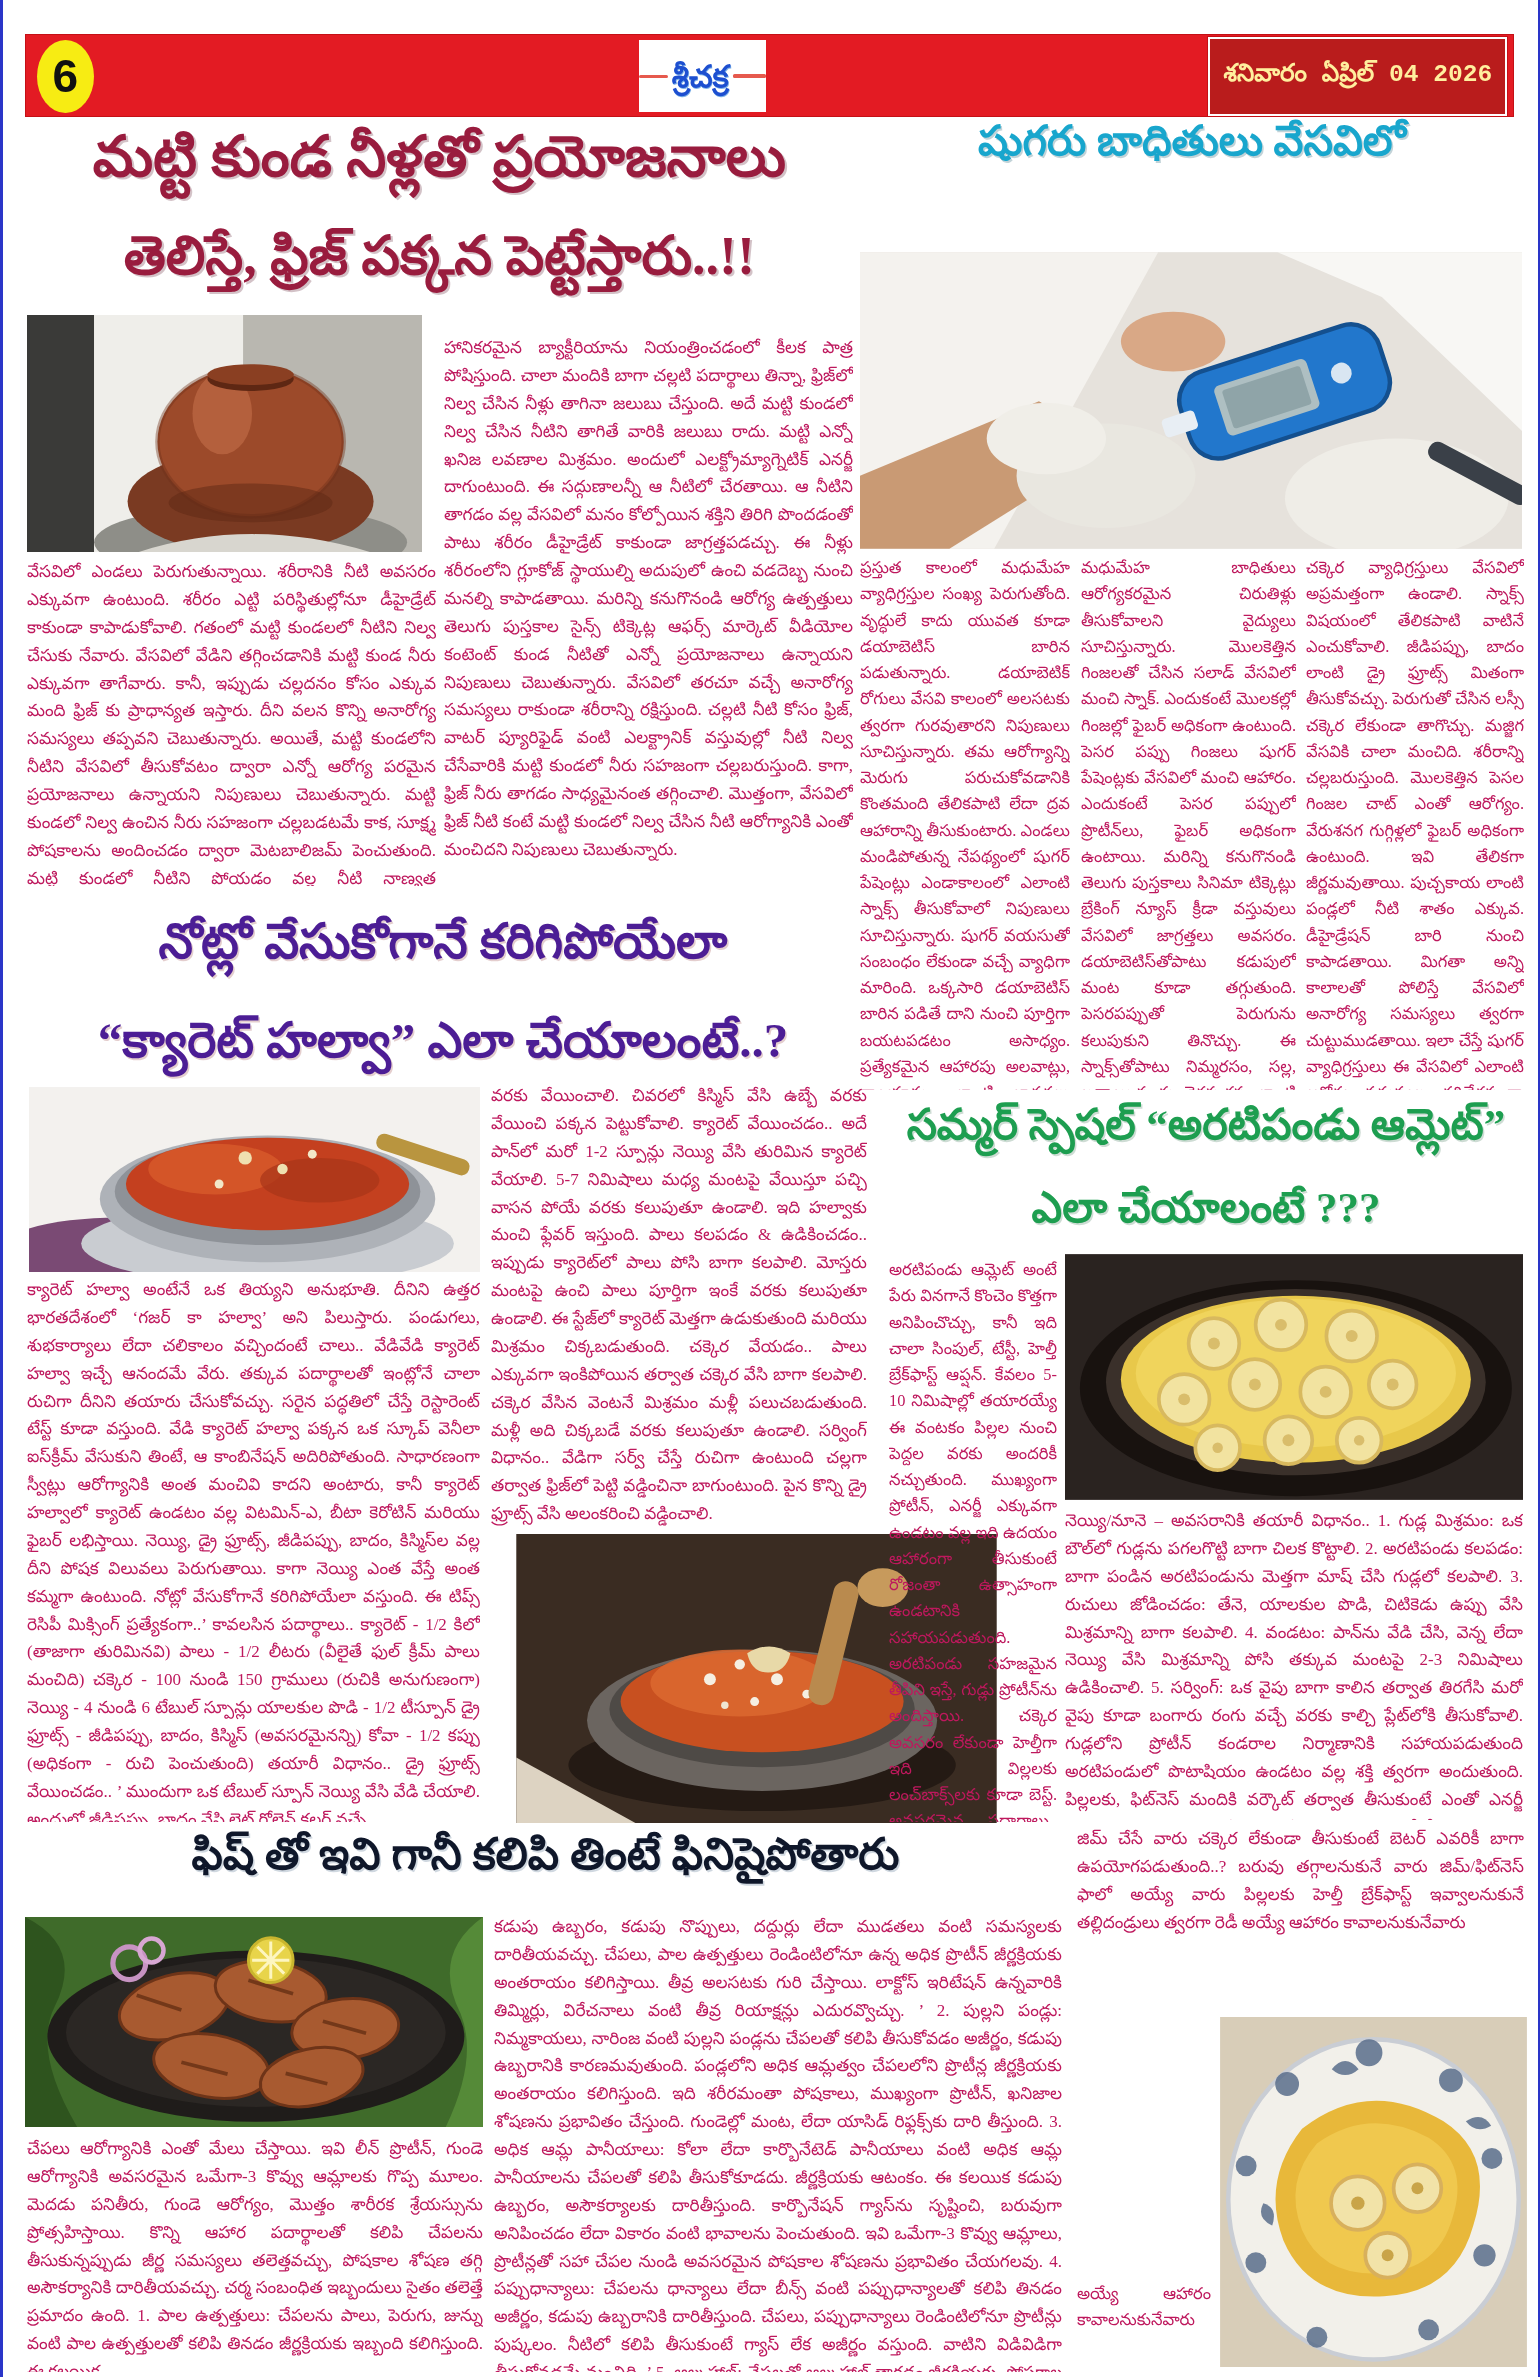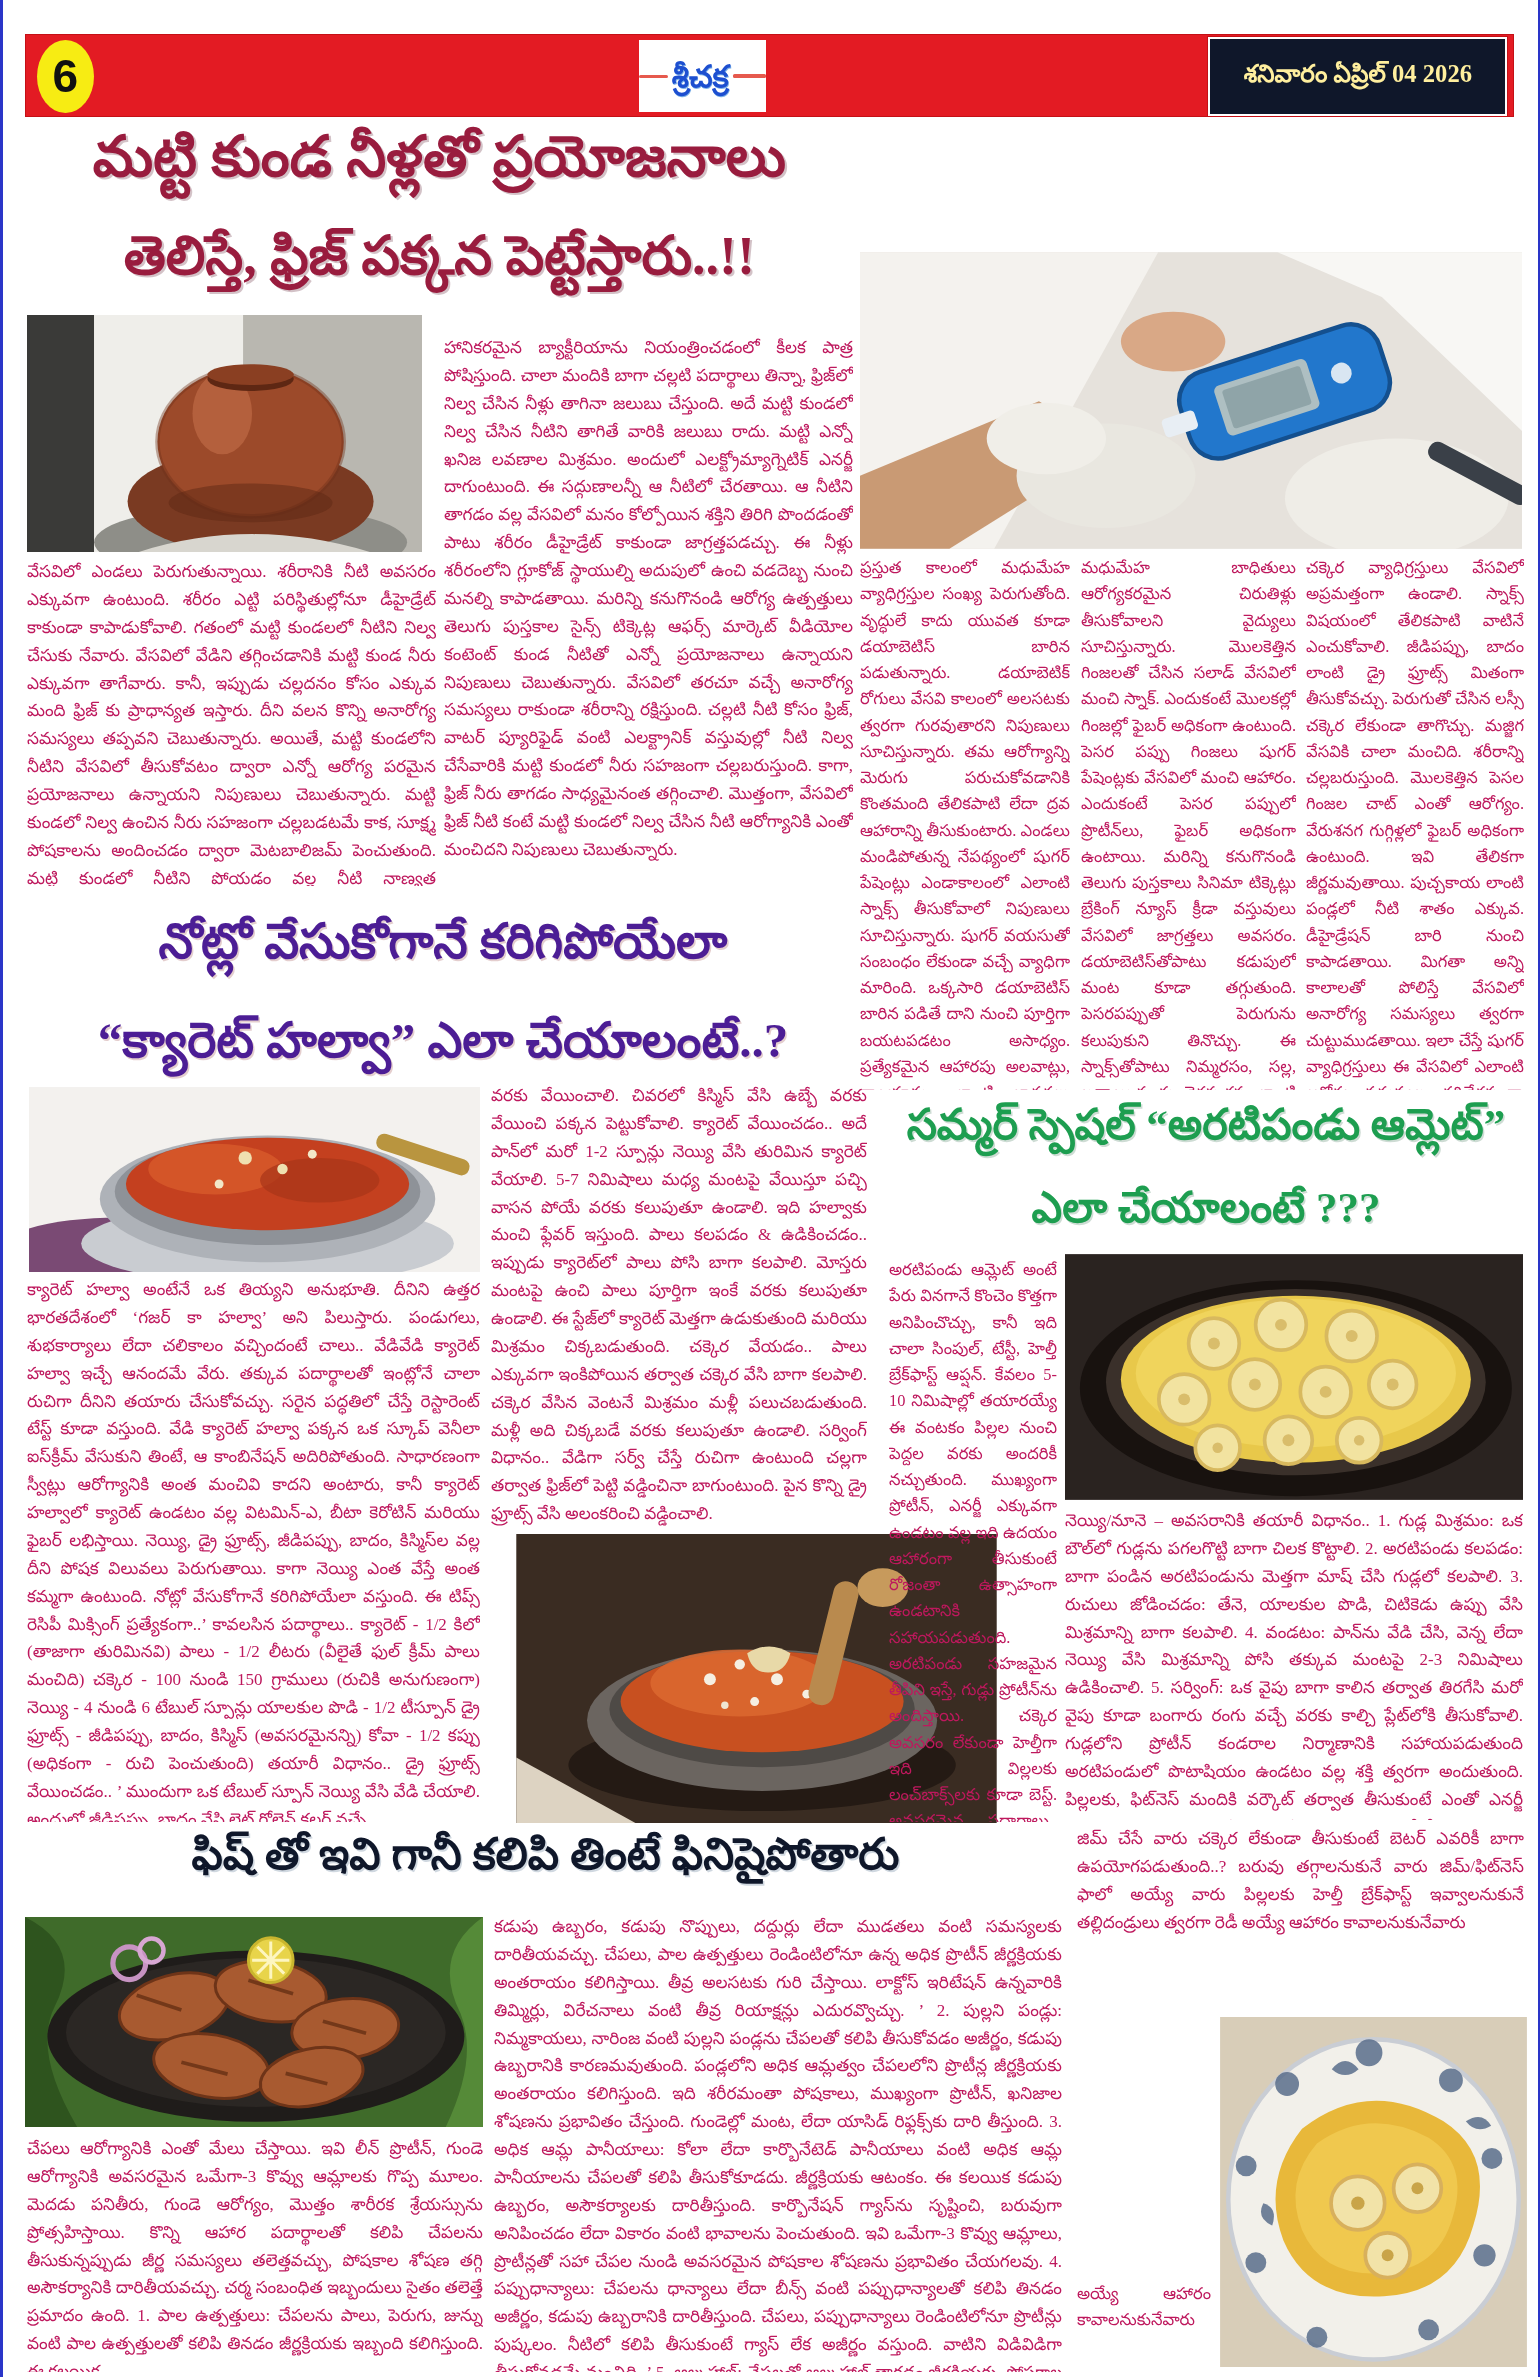--- a/index.html
+++ b/index.html
@@ -9,22 +9,22 @@
     border-left:3.7px solid #2a35c8;border-right:3.7px solid #2a35c8;box-sizing:border-box;
   }
   .abs{position:absolute;}
   
   .masthead-bar{background:#e31b23;border:1.5px solid #c41016;box-sizing:border-box;}
   .pagenum{background:#f7ec13;color:#111;border-radius:50%;display:flex;align-items:center;justify-content:center;
     font-weight:bold;font-size:46px;font-family:"Liberation Sans",sans-serif;}
   .logo-box{background:#ffffff;display:flex;flex-direction:row;align-items:center;justify-content:center;gap:4px;}
   .logo-te{color:#1d4fd0;font-weight:bold;font-size:31px;line-height:1;text-shadow:0.7px 0.7px 0 #7fb3e8;}
   .logo-line{width:89px;height:4.5px;background:#e03020;opacity:.8;border-radius:1.5px;}
-  .date-box{background:#0f172a;border:2.2px solid #ffffff;outline:1.5px solid #c41016;display:flex;align-items:center;justify-content:center;
-    color:#ffef9e;font-weight:bold;font-size:24.6px;font-family:Liberation Serif, serif;}
+  .date-box{background:#b91c1c;border:2.2px solid #ffffff;outline:1.5px solid #c41016;display:flex;align-items:center;justify-content:center;
+    color:#ffef9e;font-weight:bold;font-size:24.6px;font-family:Liberation Mono, monospace;}
   
   .hl{font-weight:bold;text-align:center;white-space:nowrap;line-height:1.05;}
   .hl-maroon{color:#991c3e;font-size:57px;text-shadow:2.2px 2.2px 0 rgba(80,10,30,.25);}
   .hl-cyan{color:#18a6cd;font-size:42px;text-shadow:1.5px 1.5px 0 rgba(10,80,100,.25);}
   .hl-red{color:#4c1d95;font-size:49px;text-shadow:1.5px 1.5px 0 rgba(120,10,10,.2);}
   .hl-green{color:#1d9e50;font-size:43px;text-shadow:1.5px 1.5px 0 rgba(10,80,40,.2);}
   .hl-blue{color:#0f172a;font-size:44px;text-shadow:1.5px 1.5px 0 rgba(20,60,100,.2);}
   
   .txt{font-size:17px;line-height:1.64;color:#be185d;text-align:justify;overflow:hidden;}
   .txt-sm{font-size:16.4px;line-height:1.6;}
@@ -67,20 +67,21 @@
       <ellipse cx="300" cy="86" rx="58" ry="16" fill="#5e2713"></ellipse>
       <ellipse cx="300" cy="80" rx="58" ry="14" fill="#8a3f22"></ellipse>
       <ellipse cx="300" cy="252" rx="110" ry="26" fill="#5e2713" opacity=".5"></ellipse>
       <path d="M150 318 Q300 270 460 318 Z" fill="#d8d6cf"></path>
     </svg>
   </div>
 
   <div class="abs txt" style="left:441px;top:334px;width:409px;height:552px;">హానికరమైన బ్యాక్టీరియాను నియంత్రించడంలో కీలక పాత్ర పోషిస్తుంది. చాలా మందికి బాగా చల్లటి పదార్థాలు తిన్నా, ఫ్రిజ్‌లో నిల్వ చేసిన నీళ్లు తాగినా జలుబు చేస్తుంది. అదే మట్టి కుండలో నిల్వ చేసిన నీటిని తాగితే వారికి జలుబు రాదు. మట్టి ఎన్నో ఖనిజ లవణాల మిశ్రమం. అందులో ఎలక్ట్రోమ్యాగ్నెటిక్ ఎనర్జీ దాగుంటుంది. ఈ సద్గుణాలన్నీ ఆ నీటిలో చేరతాయి. ఆ నీటిని తాగడం వల్ల వేసవిలో మనం కోల్పోయిన శక్తిని తిరిగి పొందడంతో పాటు శరీరం డీహైడ్రేట్ కాకుండా జాగ్రత్తపడచ్చు. ఈ నీళ్లు శరీరంలోని గ్లూకోజ్ స్థాయుల్ని అదుపులో ఉంచి వడదెబ్బ నుంచి మనల్ని కాపాడతాయి. మరిన్ని కనుగొనండి ఆరోగ్య ఉత్పత్తులు తెలుగు పుస్తకాల సైన్స్ టిక్కెట్ల ఆఫర్స్ మార్కెట్ వీడియోల కంటెంట్ కుండ నీటితో ఎన్నో ప్రయోజనాలు ఉన్నాయని నిపుణులు చెబుతున్నారు. వేసవిలో తరచూ వచ్చే అనారోగ్య సమస్యలు రాకుండా శరీరాన్ని రక్షిస్తుంది. చల్లటి నీటి కోసం ఫ్రిజ్, వాటర్ ప్యూరిఫైడ్ వంటి ఎలక్ట్రానిక్ వస్తువుల్లో నీటి నిల్వ చేసేవారికి మట్టి కుండలో నీరు సహజంగా చల్లబరుస్తుంది. కాగా, ఫ్రిజ్ నీరు తాగడం సాధ్యమైనంత తగ్గించాలి. మొత్తంగా, వేసవిలో ఫ్రిజ్ నీటి కంటే మట్టి కుండలో నిల్వ చేసిన నీటి ఆరోగ్యానికి ఎంతో మంచిదని నిపుణులు చెబుతున్నారు.</div>
   <div class="abs txt" style="left:24px;top:558px;width:409px;height:328px;">వేసవిలో ఎండలు పెరుగుతున్నాయి. శరీరానికి నీటి అవసరం ఎక్కువగా ఉంటుంది. శరీరం ఎట్టి పరిస్థితుల్లోనూ డీహైడ్రేట్ కాకుండా కాపాడుకోవాలి. గతంలో మట్టి కుండలలో నీటిని నిల్వ చేసుకు నేవారు. వేసవిలో వేడిని తగ్గించడానికి మట్టి కుండ నీరు ఎక్కువగా తాగేవారు. కానీ, ఇప్పుడు చల్లదనం కోసం ఎక్కువ మంది ఫ్రిజ్ కు ప్రాధాన్యత ఇస్తారు. దీని వలన కొన్ని అనారోగ్య సమస్యలు తప్పవని చెబుతున్నారు. అయితే, మట్టి కుండలోని నీటిని వేసవిలో తీసుకోవటం ద్వారా ఎన్నో ఆరోగ్య పరమైన ప్రయోజనాలు ఉన్నాయని నిపుణులు చెబుతున్నారు. మట్టి కుండలో నిల్వ ఉంచిన నీరు సహజంగా చల్లబడటమే కాక, సూక్ష్మ పోషకాలను అందించడం ద్వారా మెటబాలిజమ్ పెంచుతుంది. మట్టి కుండలో నీటిని పోయడం వల్ల నీటి నాణ్యత మెరుగుపడుతుంది. కుండకు ఉన్న పోరస్ స్వభావం వల్ల నీటి నుంచి మలినాలను ఫిల్టర్ చేసి, నీటిని శుభ్రం చేయడానికి సహాయపడుతుంది. అంతేకాకుండా నీరు ఆరోగ్యానికి చాలా మంచిదని నిపుణులు చెబుతున్నారు.</div>
 
+  <div class="abs hl hl-cyan" style="left:857px;top:119px;width:664px;">షుగరు బాధితులు వేసవిలో</div>
   <div class="abs hl hl-cyan" style="left:857px;top:216px;width:664px;margin-top:47px;">ఎలాంటి స్నాక్స్ తినాలి..!!</div>
 
   <div class="abs photo" style="left:857px;top:252px;width:662px;height:297px;">
     <svg width="662" height="297" viewBox="0 0 888 398">
       <rect width="888" height="398" fill="#e6e2dc"></rect>
       <path d="M0 0 L400 0 L180 398 L0 398 Z" fill="#f4f2ee"></path>
       <path d="M560 0 L888 0 L888 240 L700 60 Z" fill="#f8f7f4"></path>
       <path d="M0 300 L240 200 L340 260 L120 398 L0 398 Z" fill="#c99a74"></path>
       <ellipse cx="330" cy="300" rx="120" ry="70" fill="#e9e7e0"></ellipse>
       <ellipse cx="250" cy="250" rx="80" ry="48" fill="#f0eee8"></ellipse>

